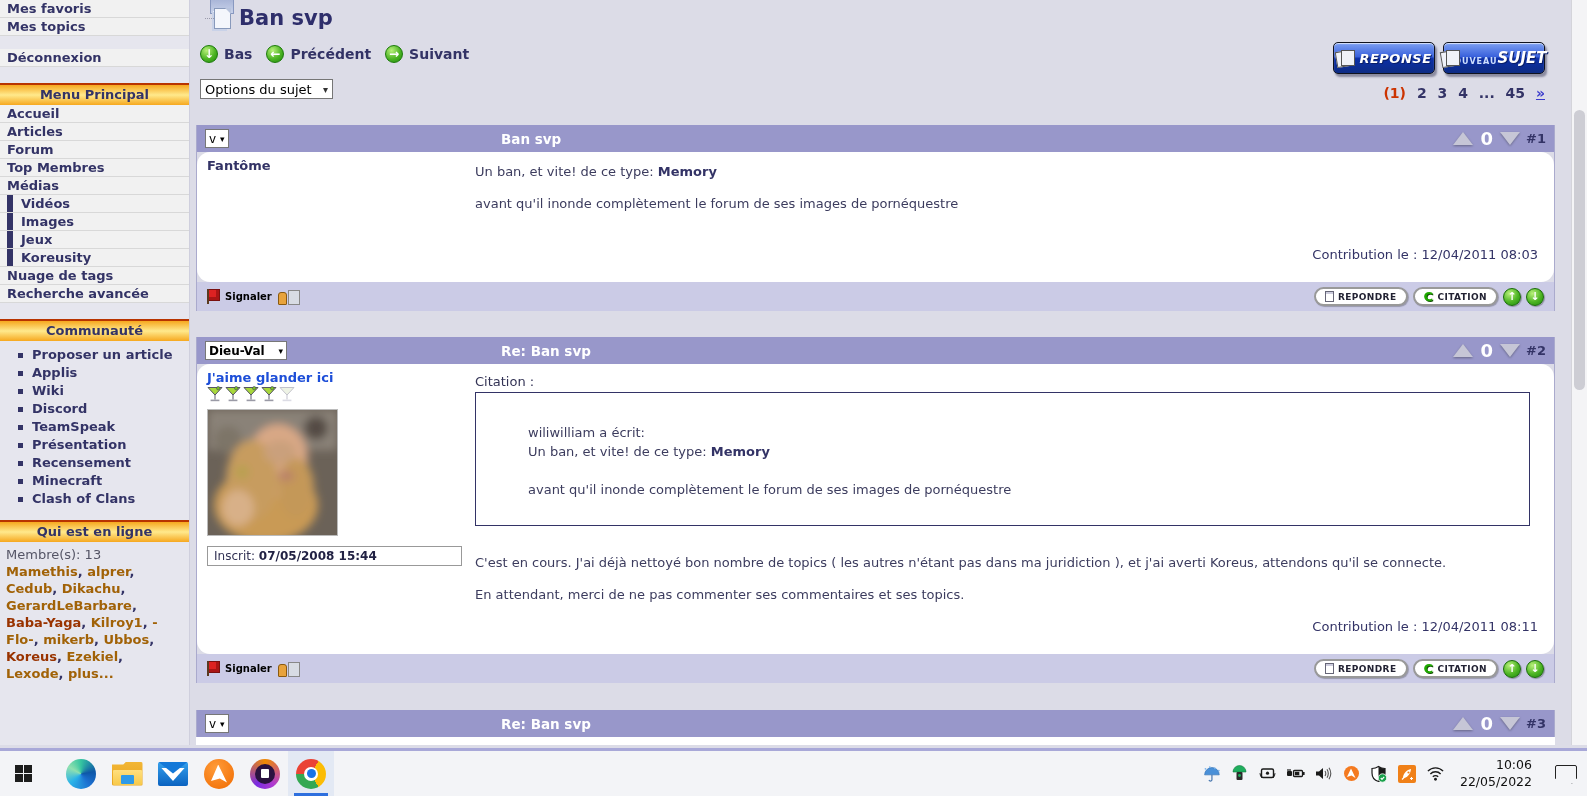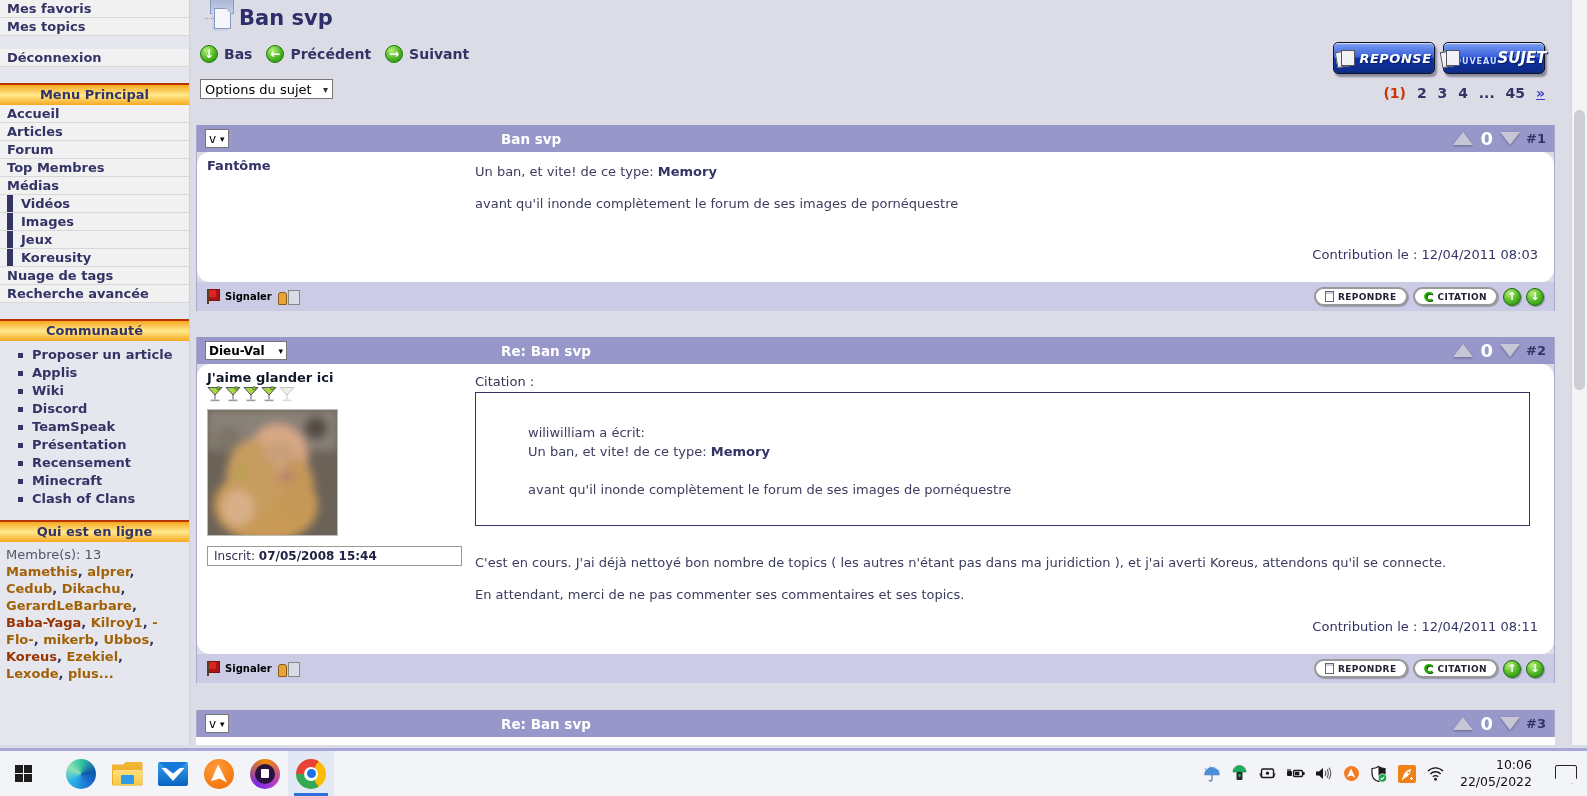--- a/index.html
+++ b/index.html
@@ -87,21 +87,21 @@
   .signaler-label { color:#000000; font-weight:bold; font-size:10px; cursor:pointer; }
   .transfer-icon { width:22px; height:14px; margin-left:6px; position:relative; cursor:pointer; }
   .transfer-icon::before { content:""; position:absolute; left:0; top:2px; width:7px; height:11px; background:#e8a33c; border-radius:3px 3px 1px 1px; border:1px solid #8a5a10; }
   .transfer-icon::after { content:""; position:absolute; right:0; top:0; width:10px; height:13px; background:#d8dce4; border:1px solid #888; }
   .footer-right { margin-left:auto; display:flex; align-items:center; gap:5px; }
   .pill-btn { height:19px; background:#fff; border:2px solid #999; border-radius:10px; display:flex; align-items:center; gap:4px; padding:0 9px; font-size:9px; font-weight:bold; color:#223; letter-spacing:.4px; cursor:pointer; box-shadow:1px 1px 1px rgba(0,0,0,.25); }
   .pill-page { width:9px; height:11px; background:#fff; border:1px solid #667; box-shadow:inset 0 2px 0 #ccd; }
   .pill-c { color:#1faa00; font-size:13px; font-weight:bold; text-shadow:1px 1px 0 #145505; }
   .circle-btn { width:18px; height:18px; border-radius:50%; background:radial-gradient(circle at 35% 28%,#b8f07a,#4db424 55%,#1e8a0c); border:1px solid #186c06; color:#fff; font-weight:bold; font-size:11px; text-align:center; line-height:16px; cursor:pointer; box-shadow:1px 1px 1px rgba(0,0,0,.3); }
 
-  .rank-title { color:#0f172a; font-weight:bold; }
+  .rank-title { color:#1d4ed8; font-weight:bold; }
   .glasses { display:flex; gap:2px; margin:1px 0 6px 0; }
   .stat-box { width:255px; background:#fff; border:1px solid #999; padding:2px 6px; margin-bottom:4px; font-size:12px; color:#333355; }
   .stat-box b { color:#222244; }
   .quote-label { color:#333355; margin-bottom:3px; }
   .quote-box { border:1px solid #333366; background:#fff; margin-right:12px; padding:30px 18px 26px 52px; line-height:19px; }
 
   
   #scrollbar { position:absolute; right:0; top:0; width:16px; height:745px; background:#f4f4f6; border-left:1px solid #d4d4da; }
   #scroll-thumb { position:absolute; left:2px; top:110px; width:11px; height:280px; background:#cdcdd4; border-radius:6px; }
 

